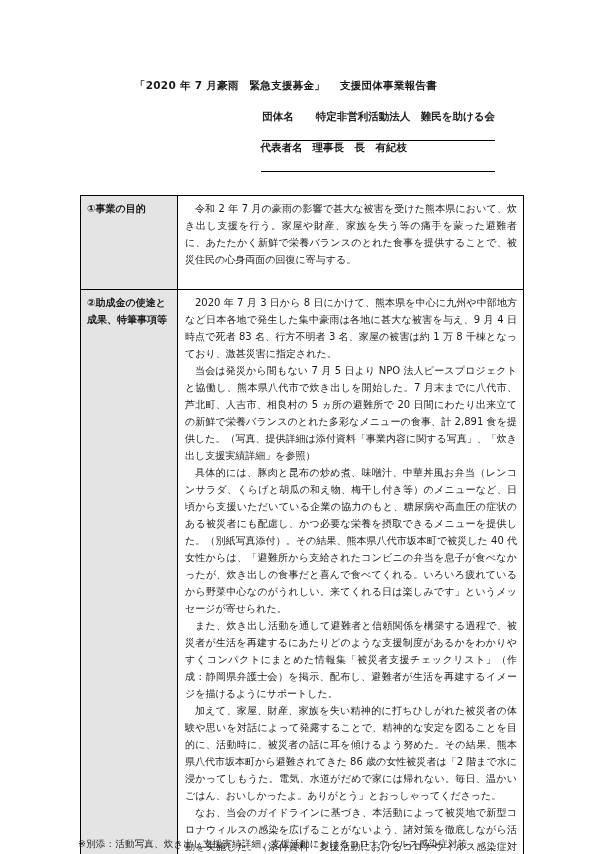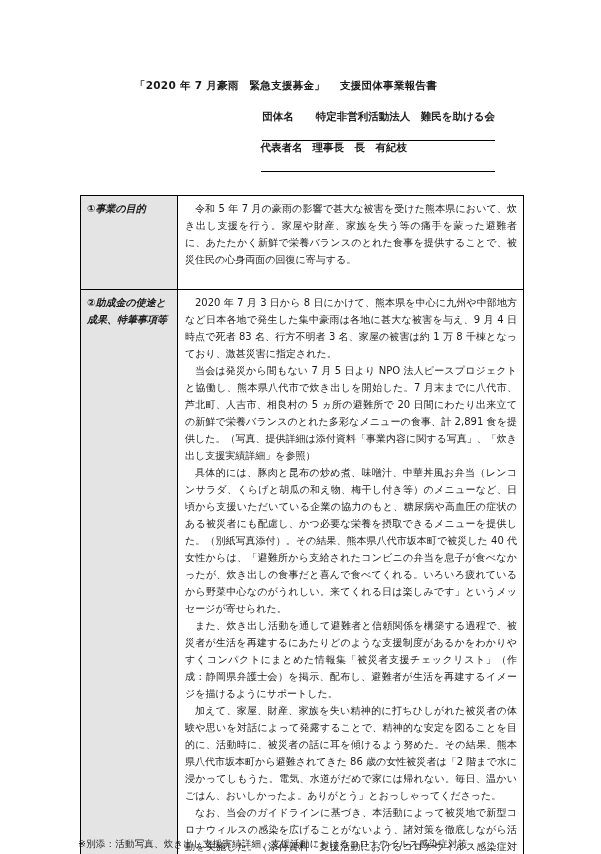--- a/index.html
+++ b/index.html
@@ -35,21 +35,20 @@
   table.report-table td{
     border:1.2px solid #000;
     vertical-align:top;
     font-size:10px;line-height:17px;
   }
   td.label-cell{
     width:85px;
     background:#e4e4e4;
     padding:4px 5px 4px 6px;
     font-weight:600;
-    font-style:italic;
   }
   td.content-cell{
     padding:4px 6px 5px 7px;
   }
   td.content-cell p.para{
     margin:0;text-indent:10px;text-align:justify;
   }
   tr.row-purpose td{height:84px;}
   tr.row-grant td{height:519px;}
 
@@ -67,21 +66,21 @@
 
   <div class="signature-line org-line"><span>団体名</span><span class="sig-gap-wide"></span><span>特定非営利活動法人　難民を助ける会</span></div>
 
   <div class="signature-line rep-line"><span>代表者名</span><span class="sig-gap"></span><span>理事長　長　有紀枝</span></div>
 
   <table class="report-table">
     <tbody>
       <tr class="row-purpose">
         <td class="label-cell">①事業の目的</td>
         <td class="content-cell">
-            <p class="para">令和 5 年 7 月の豪雨の影響で甚大な被害を受けた熊本県において、炊き出し支援を行う。家屋や財産、家族を失う等の痛手を蒙った避難者に、あたたかく新鮮で栄養バランスのとれた食事を提供することで、被災住民の心身両面の回復に寄与する。</p>
+            <p class="para">令和 2 年 7 月の豪雨の影響で甚大な被害を受けた熊本県において、炊き出し支援を行う。家屋や財産、家族を失う等の痛手を蒙った避難者に、あたたかく新鮮で栄養バランスのとれた食事を提供することで、被災住民の心身両面の回復に寄与する。</p>
           </td>
       </tr>
       <tr class="row-grant">
         <td class="label-cell">②助成金の使途と成果、特筆事項等</td>
         <td class="content-cell">
             <p class="para">2020 年 7 月 3 日から 8 日にかけて、熊本県を中心に九州や中部地方など日本各地で発生した集中豪雨は各地に甚大な被害を与え、9 月 4 日時点で死者 83 名、行方不明者 3 名、家屋の被害は約 1 万 8 千棟となっており、激甚災害に指定された。</p>
             <p class="para">当会は発災から間もない 7 月 5 日より NPO 法人ピースプロジェクトと協働し、熊本県八代市で炊き出しを開始した。7 月末までに八代市、芦北町、人吉市、相良村の 5 ヵ所の避難所で 20 日間にわたり出来立ての新鮮で栄養バランスのとれた多彩なメニューの食事、計 2,891 食を提供した。（写真、提供詳細は添付資料「事業内容に関する写真」、「炊き出し支援実績詳細」を参照）</p>
             <p class="para">具体的には、豚肉と昆布の炒め煮、味噌汁、中華丼風お弁当（レンコンサラダ、くらげと胡瓜の和え物、梅干し付き等）のメニューなど、日頃から支援いただいている企業の協力のもと、糖尿病や高血圧の症状のある被災者にも配慮し、かつ必要な栄養を摂取できるメニューを提供した。（別紙写真添付）。その結果、熊本県八代市坂本町で被災した 40 代女性からは、「避難所から支給されたコンビニの弁当を息子が食べなかったが、炊き出しの食事だと喜んで食べてくれる。いろいろ疲れているから野菜中心なのがうれしい。来てくれる日は楽しみです」というメッセージが寄せられた。</p>
             <p class="para">また、炊き出し活動を通して避難者と信頼関係を構築する過程で、被災者が生活を再建するにあたりどのような支援制度があるかをわかりやすくコンパクトにまとめた情報集「被災者支援チェックリスト」（作成：静岡県弁護士会）を掲示、配布し、避難者が生活を再建するイメージを描けるようにサポートした。</p>
             <p class="para">加えて、家屋、財産、家族を失い精神的に打ちひしがれた被災者の体験や思いを対話によって発露することで、精神的な安定を図ることを目的に、活動時に、被災者の話に耳を傾けるよう努めた。その結果、熊本県八代市坂本町から避難されてきた 86 歳の女性被災者は「2 階まで水に浸かってしもうた。電気、水道がだめで家には帰れない。毎日、温かいごはん、おいしかったよ。ありがとう」とおっしゃってくださった。</p>

